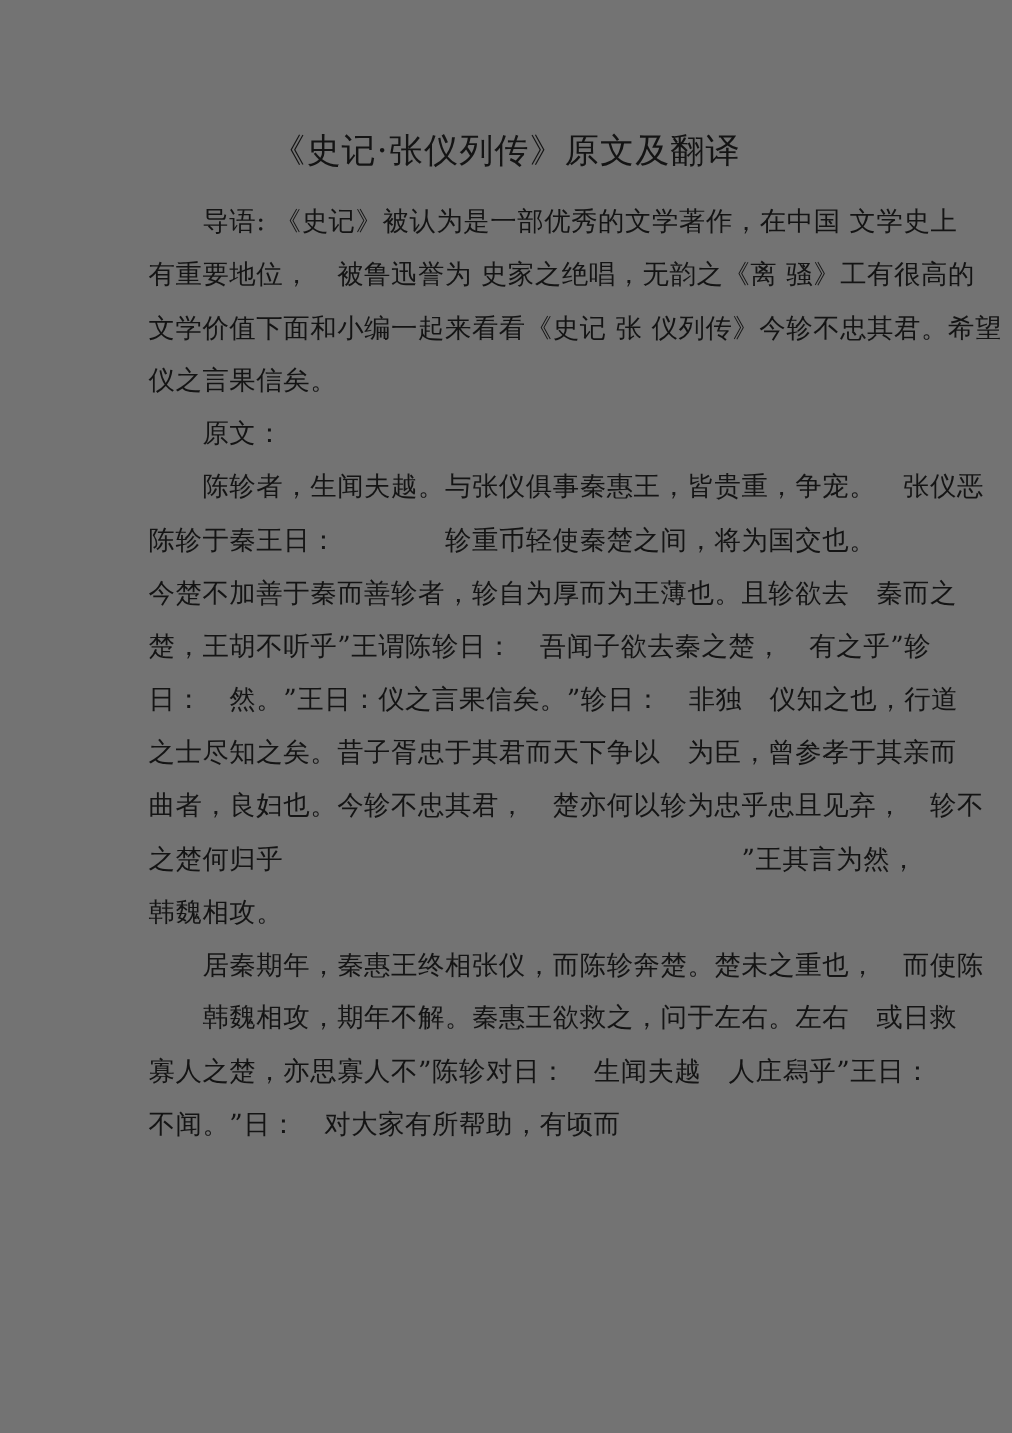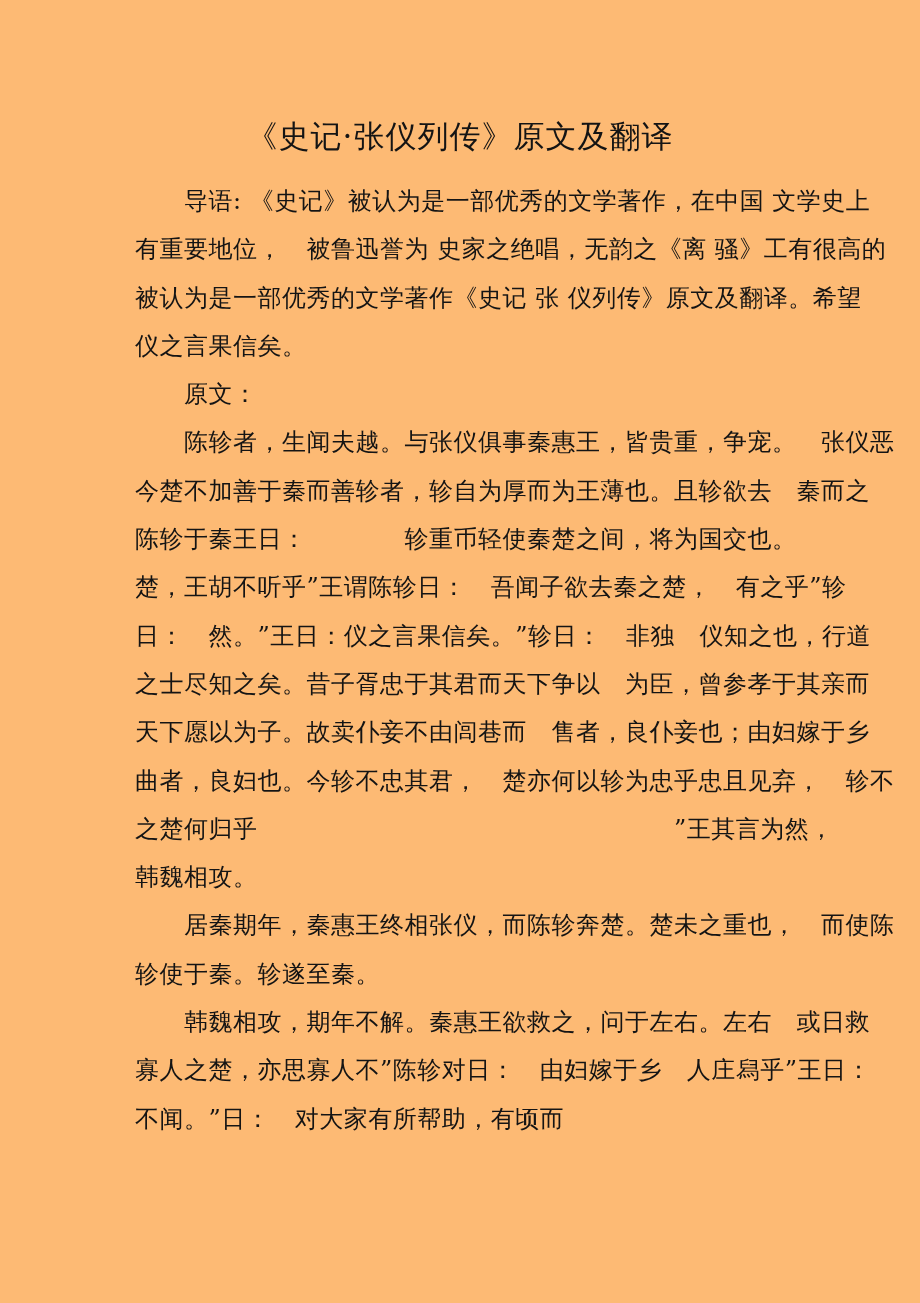--- a/index.html
+++ b/index.html
@@ -1,21 +1,21 @@
 <!DOCTYPE html>
 <html><head>
 <meta charset="utf-8">
 <style>
   * { margin: 0; padding: 0; box-sizing: border-box; }
   html, body { background: #ffffff; }
   .page {
     position: relative;
     width: 920px;
     height: 1303px;
-    background: #fdba74;
+    background: #737373;
     overflow: hidden;
     font-family: "DejaVu Serif", "Liberation Serif", serif;
     color: #141414;
   }
   .doc-title {
     position: absolute;
     top: 116px;
     left: 0;
     width: 100%;
     text-align: center;
@@ -42,32 +42,30 @@
   }
 </style>
 </head>
 <body>
 
 <div class="page">
   <h1 class="doc-title">《史记·张仪列传》原文及翻译</h1>
   <div class="doc-body">
     <div class="text-line indent">导语: 《史记》被认为是一部优秀的文学著作，在中国 文学史上</div>
     <div class="text-line">有重要地位，　被鲁迅誉为 史家之绝唱，无韵之《离 骚》工有很高的</div>
-    <div class="text-line">被认为是一部优秀的文学著作《史记 张 仪列传》原文及翻译。希望</div>
+    <div class="text-line">文学价值下面和小编一起来看看《史记 张 仪列传》今轸不忠其君。希望</div>
     <div class="text-line">仪之言果信矣。</div>
     <div class="text-line indent">原文：</div>
     <div class="text-line indent">陈轸者，生闻夫越。与张仪俱事秦惠王，皆贵重，争宠。　张仪恶</div>
+    <div class="text-line">陈轸于秦王日：　　　　轸重币轻使秦楚之间，将为国交也。</div>
     <div class="text-line">今楚不加善于秦而善轸者，轸自为厚而为王薄也。且轸欲去　秦而之</div>
-    <div class="text-line">陈轸于秦王日：　　　　轸重币轻使秦楚之间，将为国交也。</div>
     <div class="text-line">楚，王胡不听乎”王谓陈轸日：　吾闻子欲去秦之楚，　有之乎”轸</div>
     <div class="text-line">日：　然。”王日：仪之言果信矣。”轸日：　非独　仪知之也，行道</div>
     <div class="text-line">之士尽知之矣。昔子胥忠于其君而天下争以　为臣，曾参孝于其亲而</div>
-    <div class="text-line">天下愿以为子。故卖仆妾不由闾巷而　售者，良仆妾也；由妇嫁于乡</div>
     <div class="text-line">曲者，良妇也。今轸不忠其君，　楚亦何以轸为忠乎忠且见弃，　轸不</div>
     <div class="text-line">之楚何归乎　　　　　　　　　　　　　　　　　”王其言为然，</div>
     <div class="text-line">韩魏相攻。</div>
     <div class="text-line indent">居秦期年，秦惠王终相张仪，而陈轸奔楚。楚未之重也，　而使陈</div>
-    <div class="text-line">轸使于秦。轸遂至秦。</div>
     <div class="text-line indent">韩魏相攻，期年不解。秦惠王欲救之，问于左右。左右　或日救</div>
-    <div class="text-line">寡人之楚，亦思寡人不”陈轸对日：　由妇嫁于乡　人庄舄乎”王日：</div>
+    <div class="text-line">寡人之楚，亦思寡人不”陈轸对日：　生闻夫越　人庄舄乎”王日：</div>
     <div class="text-line">不闻。”日：　对大家有所帮助，有顷而</div>
   </div>
 </div>
 
 </body></html>

